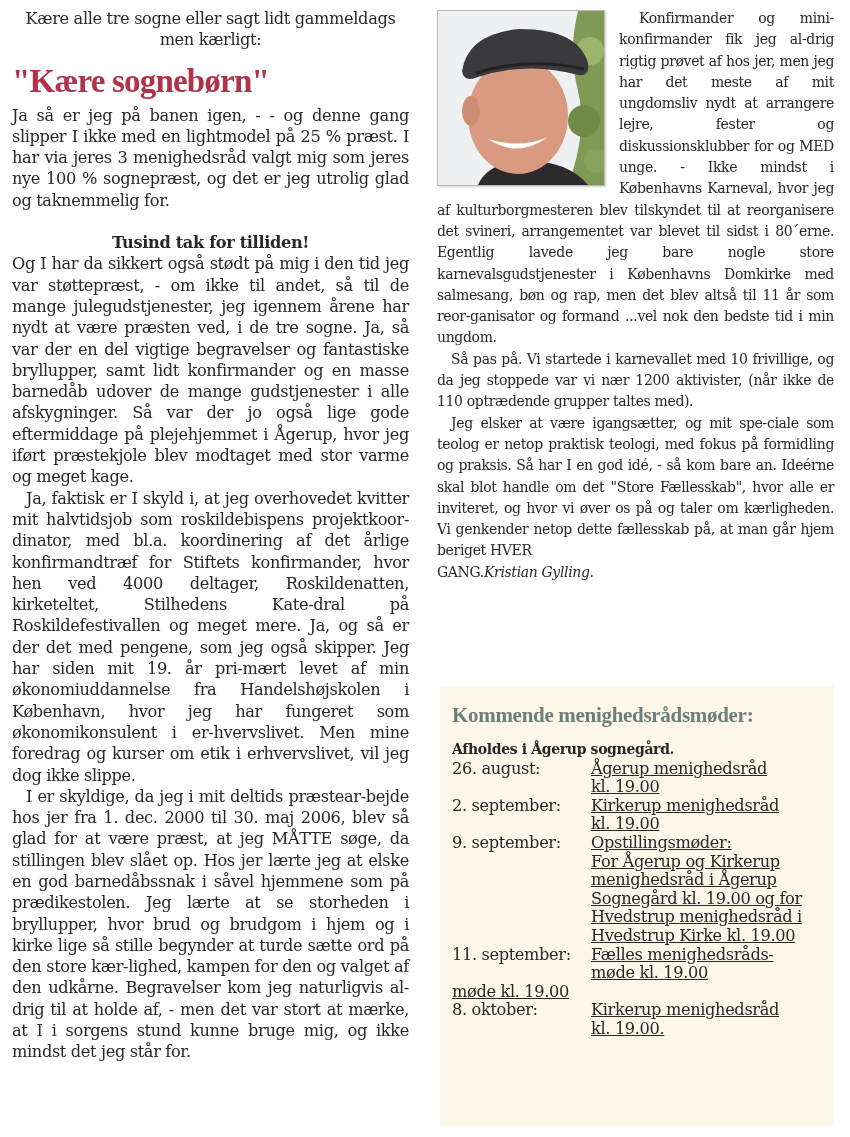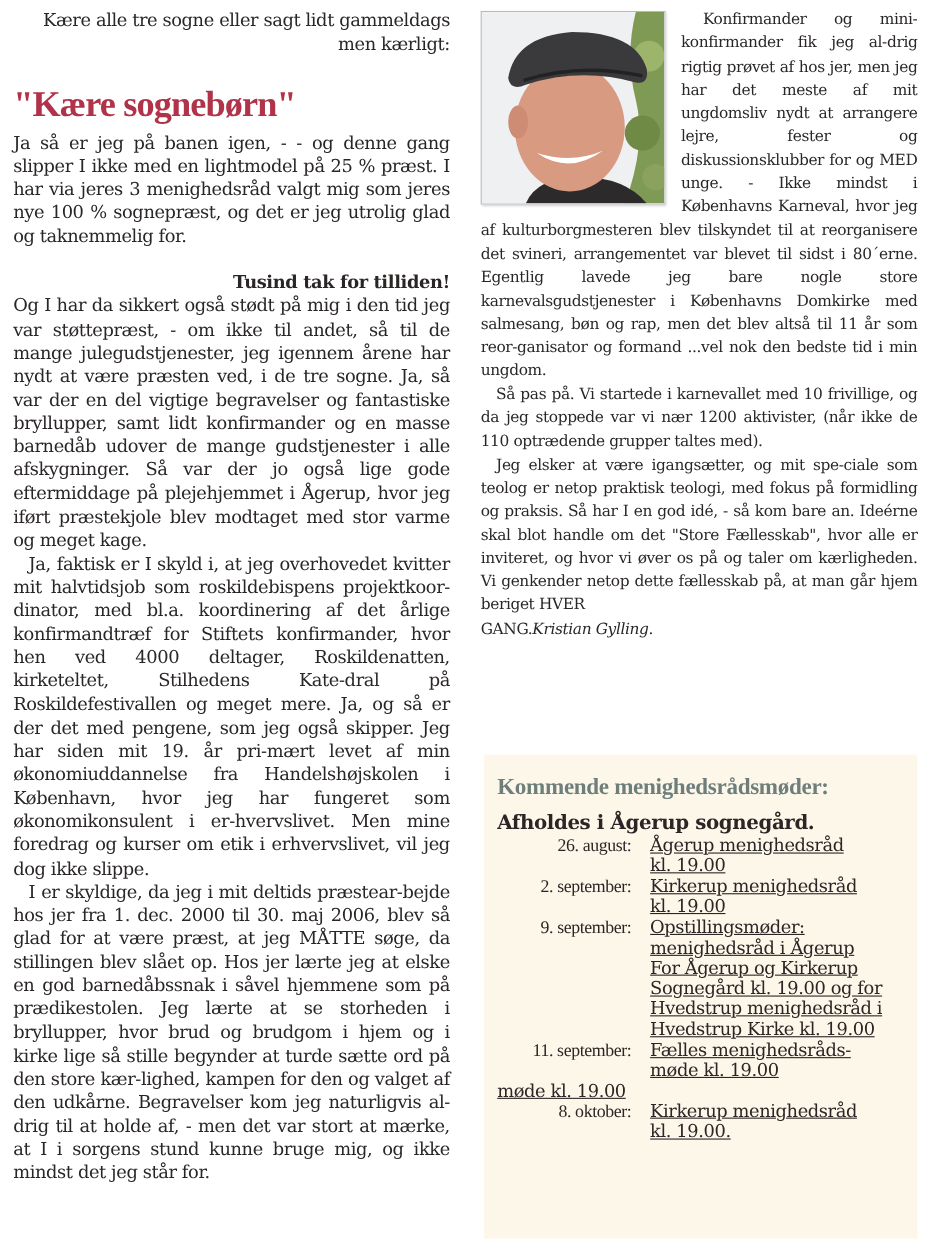--- a/index.html
+++ b/index.html
@@ -11,28 +11,28 @@
   .col-left {
     position: absolute; left: 12px; top: 8px; width: 397px;
     font-size: 16.2px; line-height: 21.3px; letter-spacing: -0.35px;
   }
   .col-right {
     position: absolute; left: 437px; top: 8px; width: 397px;
     font-size: 14px; line-height: 21.3px; letter-spacing: -0.35px;
   }
   p { margin: 0; text-align: justify; }
   .indent { text-indent: 14px; }
-  .intro { text-align: right; margin-bottom: 24px; }
+  .intro { text-align: center; margin-bottom: 10px; }
   .title {
     font-family: "Liberation Serif", "DejaVu Serif", serif;
     font-weight: bold; color: #b0334a;
     font-size: 33px; line-height: 40px; letter-spacing: -0.8px;
     margin: 0 0 4px 0;
   }
-  .subhead { font-weight: bold; margin-top: 21px; text-align: right; }
+  .subhead { font-weight: bold; margin-top: 21px; text-align: center; }
   .photo {
     float: left; width: 166px; height: 174px;
     margin: 2px 14px 4px 0;
     border: 1px solid #b9b9b9; box-shadow: 1px 1px 2px #cfcfcf;
     position: relative; overflow: hidden;
   }
   .photo svg { display: block; }
   .first-right { text-indent: 20px; }
   .signature { text-align: right; font-style: italic; }
   .last-line { display: flex; justify-content: flex-start; }
@@ -41,23 +41,23 @@
     position: absolute; left: 440px; top: 686px; width: 394px; height: 440px;
     background: #fdf7ea;
     box-sizing: border-box; padding: 16px 12px 4px 12px;
     font-size: 16.2px; line-height: 18.6px; letter-spacing: -0.35px;
   }
   .meetings h2 {
     margin: 0 0 12px 0; font-weight: bold;
     font-family: "Liberation Serif", "DejaVu Serif", serif;
     color: #6e7f7b; font-size: 21px; line-height: 26px; letter-spacing: -0.3px;
   }
-  .meetings .where { font-weight: bold; font-size: 18px; margin-bottom: 1px; }
+  .meetings .where { font-weight: bold; font-size: 14px; margin-bottom: 1px; }
   .row { display: flex; }
-  .row .date { width: 139px; text-align: right; padding-right: 17px; box-sizing: border-box; flex: none; font-family: Liberation Serif, serif; }
+  .row .date { width: 139px; padding-right: 17px; box-sizing: border-box; flex: none; }
   .row .desc { flex: 1; text-decoration: underline; }
 </style>
 </head>
 <body>
 
 <div class="col-left">
   <p class="intro">Kære alle tre sogne eller sagt lidt gammeldags men kærligt:</p>
   <h1 class="title">"Kære sognebørn"</h1>
   <p>Ja så er jeg på banen igen, - - og denne gang slipper I ikke med en lightmodel på 25 % præst. I har via jeres 3 menighedsråd valgt mig som jeres nye 100 % sognepræst, og det er jeg utrolig glad og taknemmelig for.</p>
   <p class="subhead">Tusind tak for tilliden!</p>
@@ -106,22 +106,22 @@
         <div class="date">2. september:</div>
         <div class="desc">
           <div>Kirkerup menighedsråd</div>
           <div>kl. 19.00</div>
         </div>
       </div>
       <div class="row">
         <div class="date">9. september:</div>
         <div class="desc">
           <div>Opstillingsmøder:</div>
+          <div>For Ågerup og Kirkerup</div>
           <div>menighedsråd i Ågerup</div>
-          <div>For Ågerup og Kirkerup</div>
           <div>Sognegård kl. 19.00 og for</div>
           <div>Hvedstrup menighedsråd i</div>
           <div>Hvedstrup Kirke kl. 19.00</div>
         </div>
       </div>
       <div class="row">
         <div class="date">11. september:</div>
         <div class="desc">
           <div>Fælles menighedsråds-</div>
           <div>møde kl. 19.00</div>

